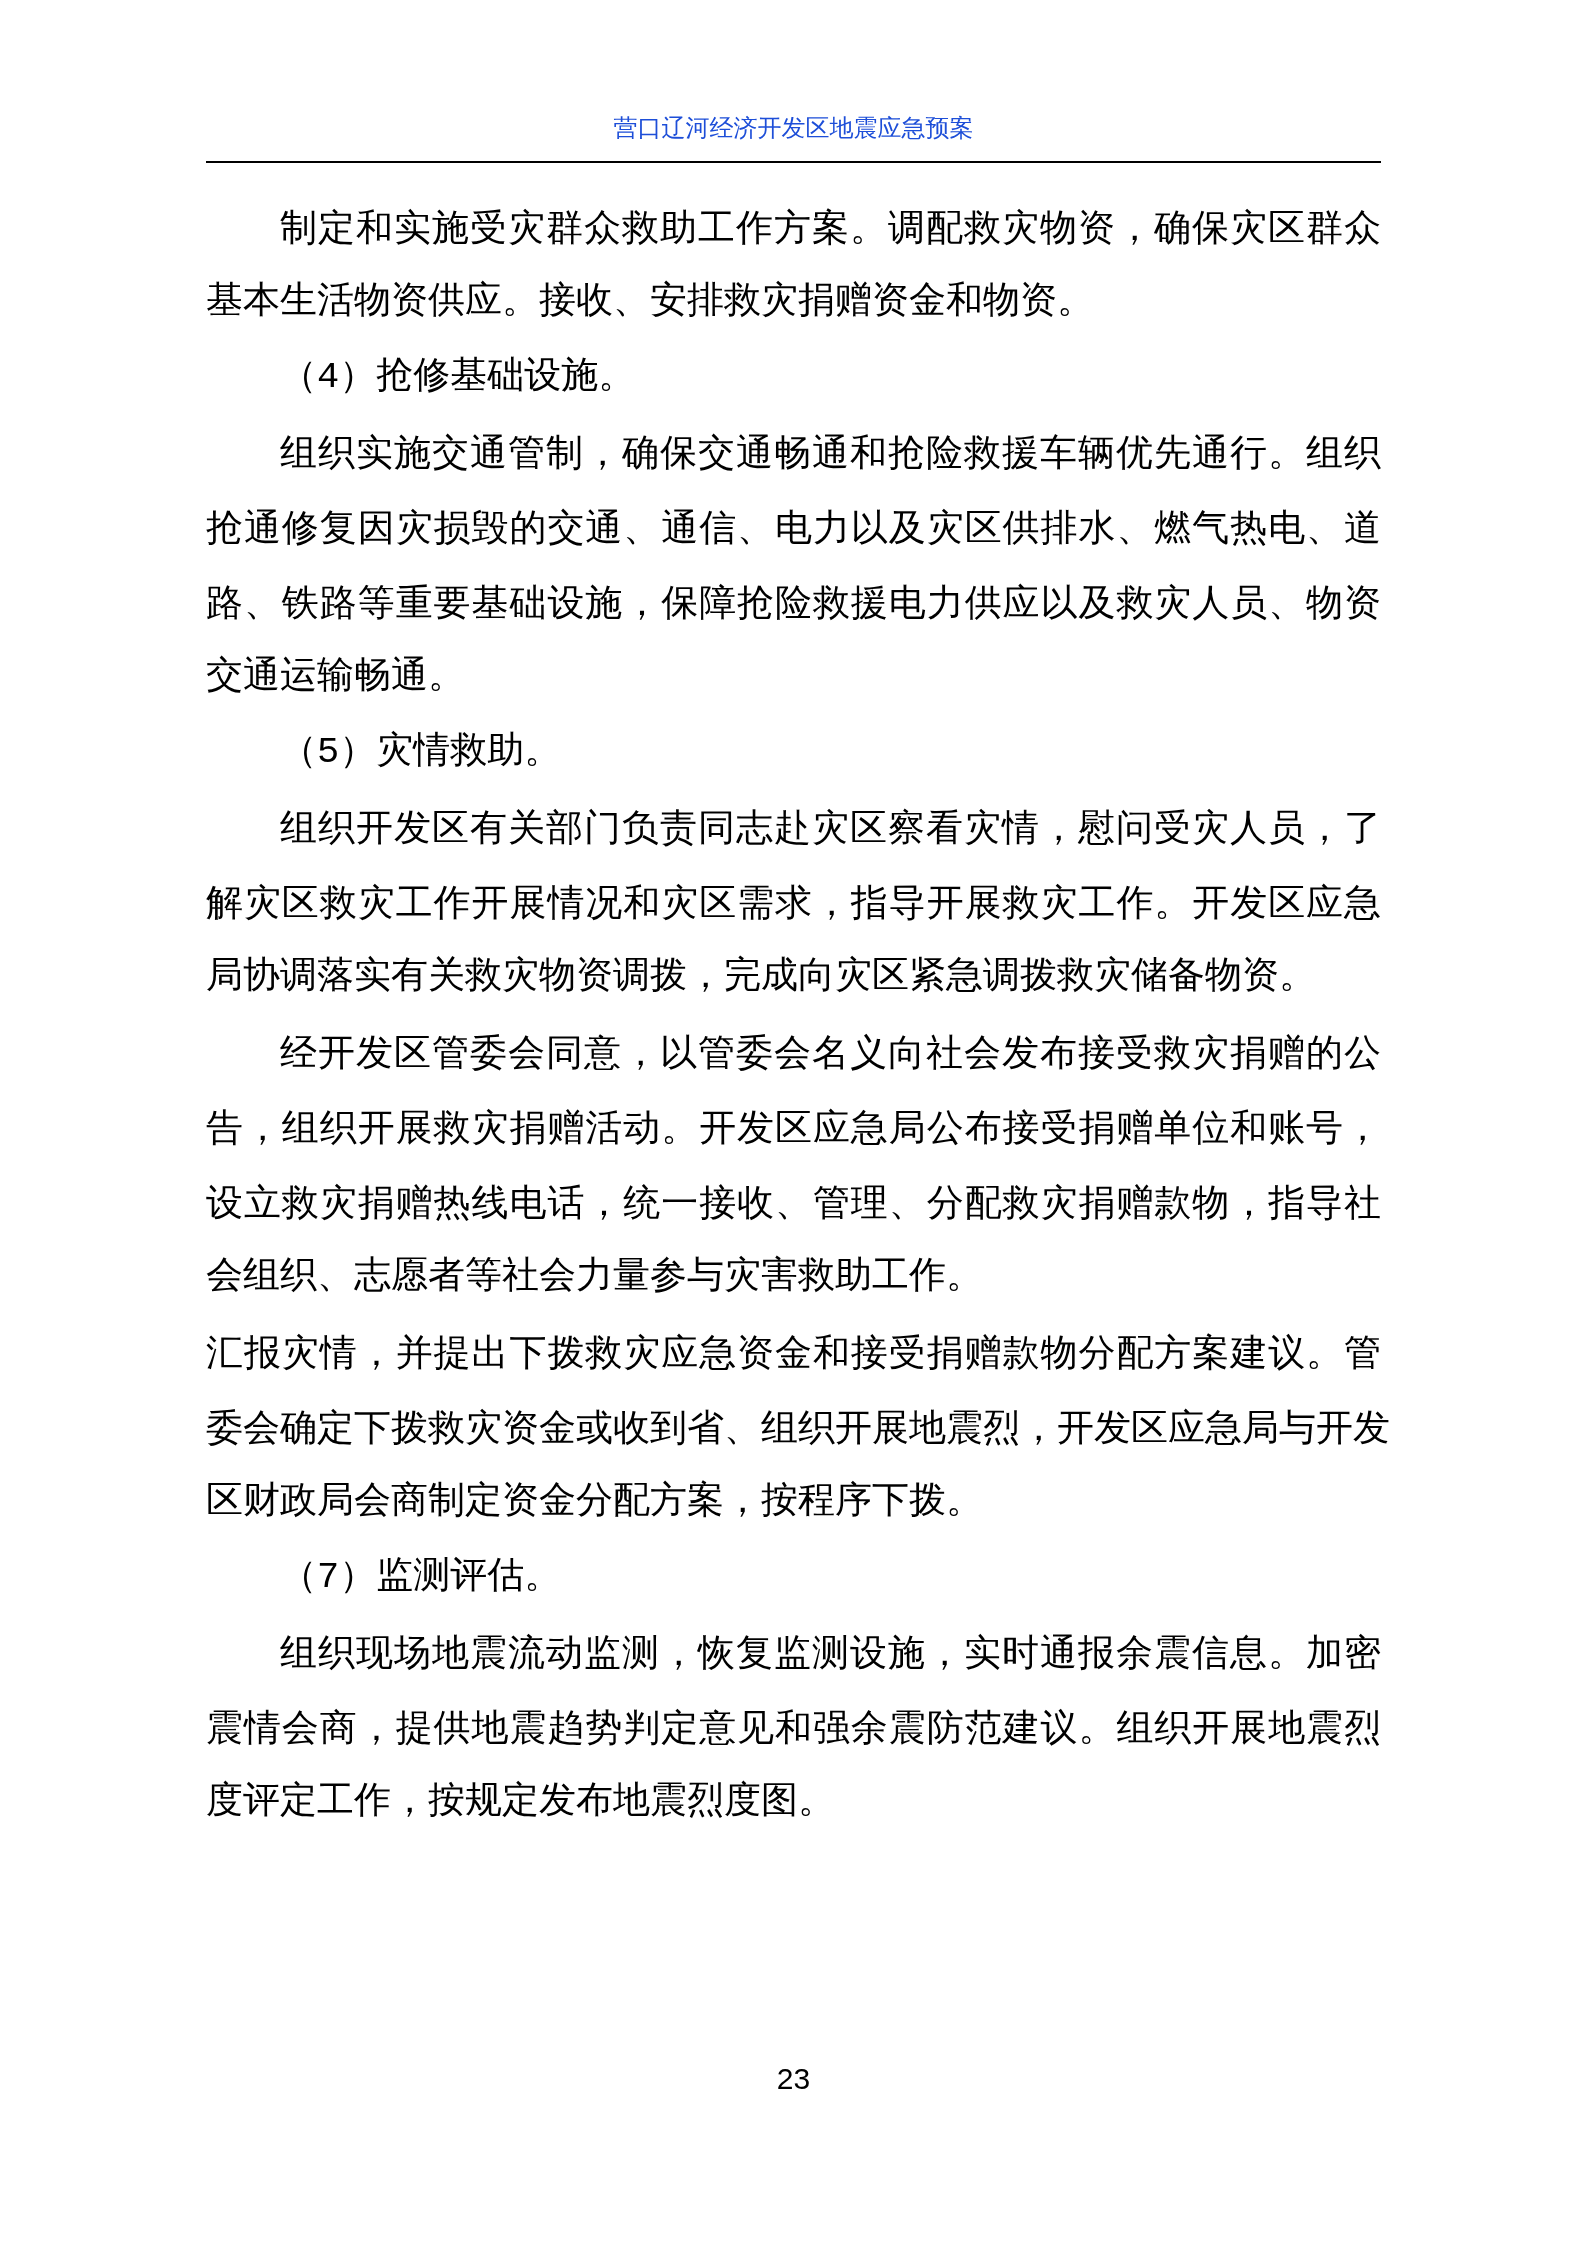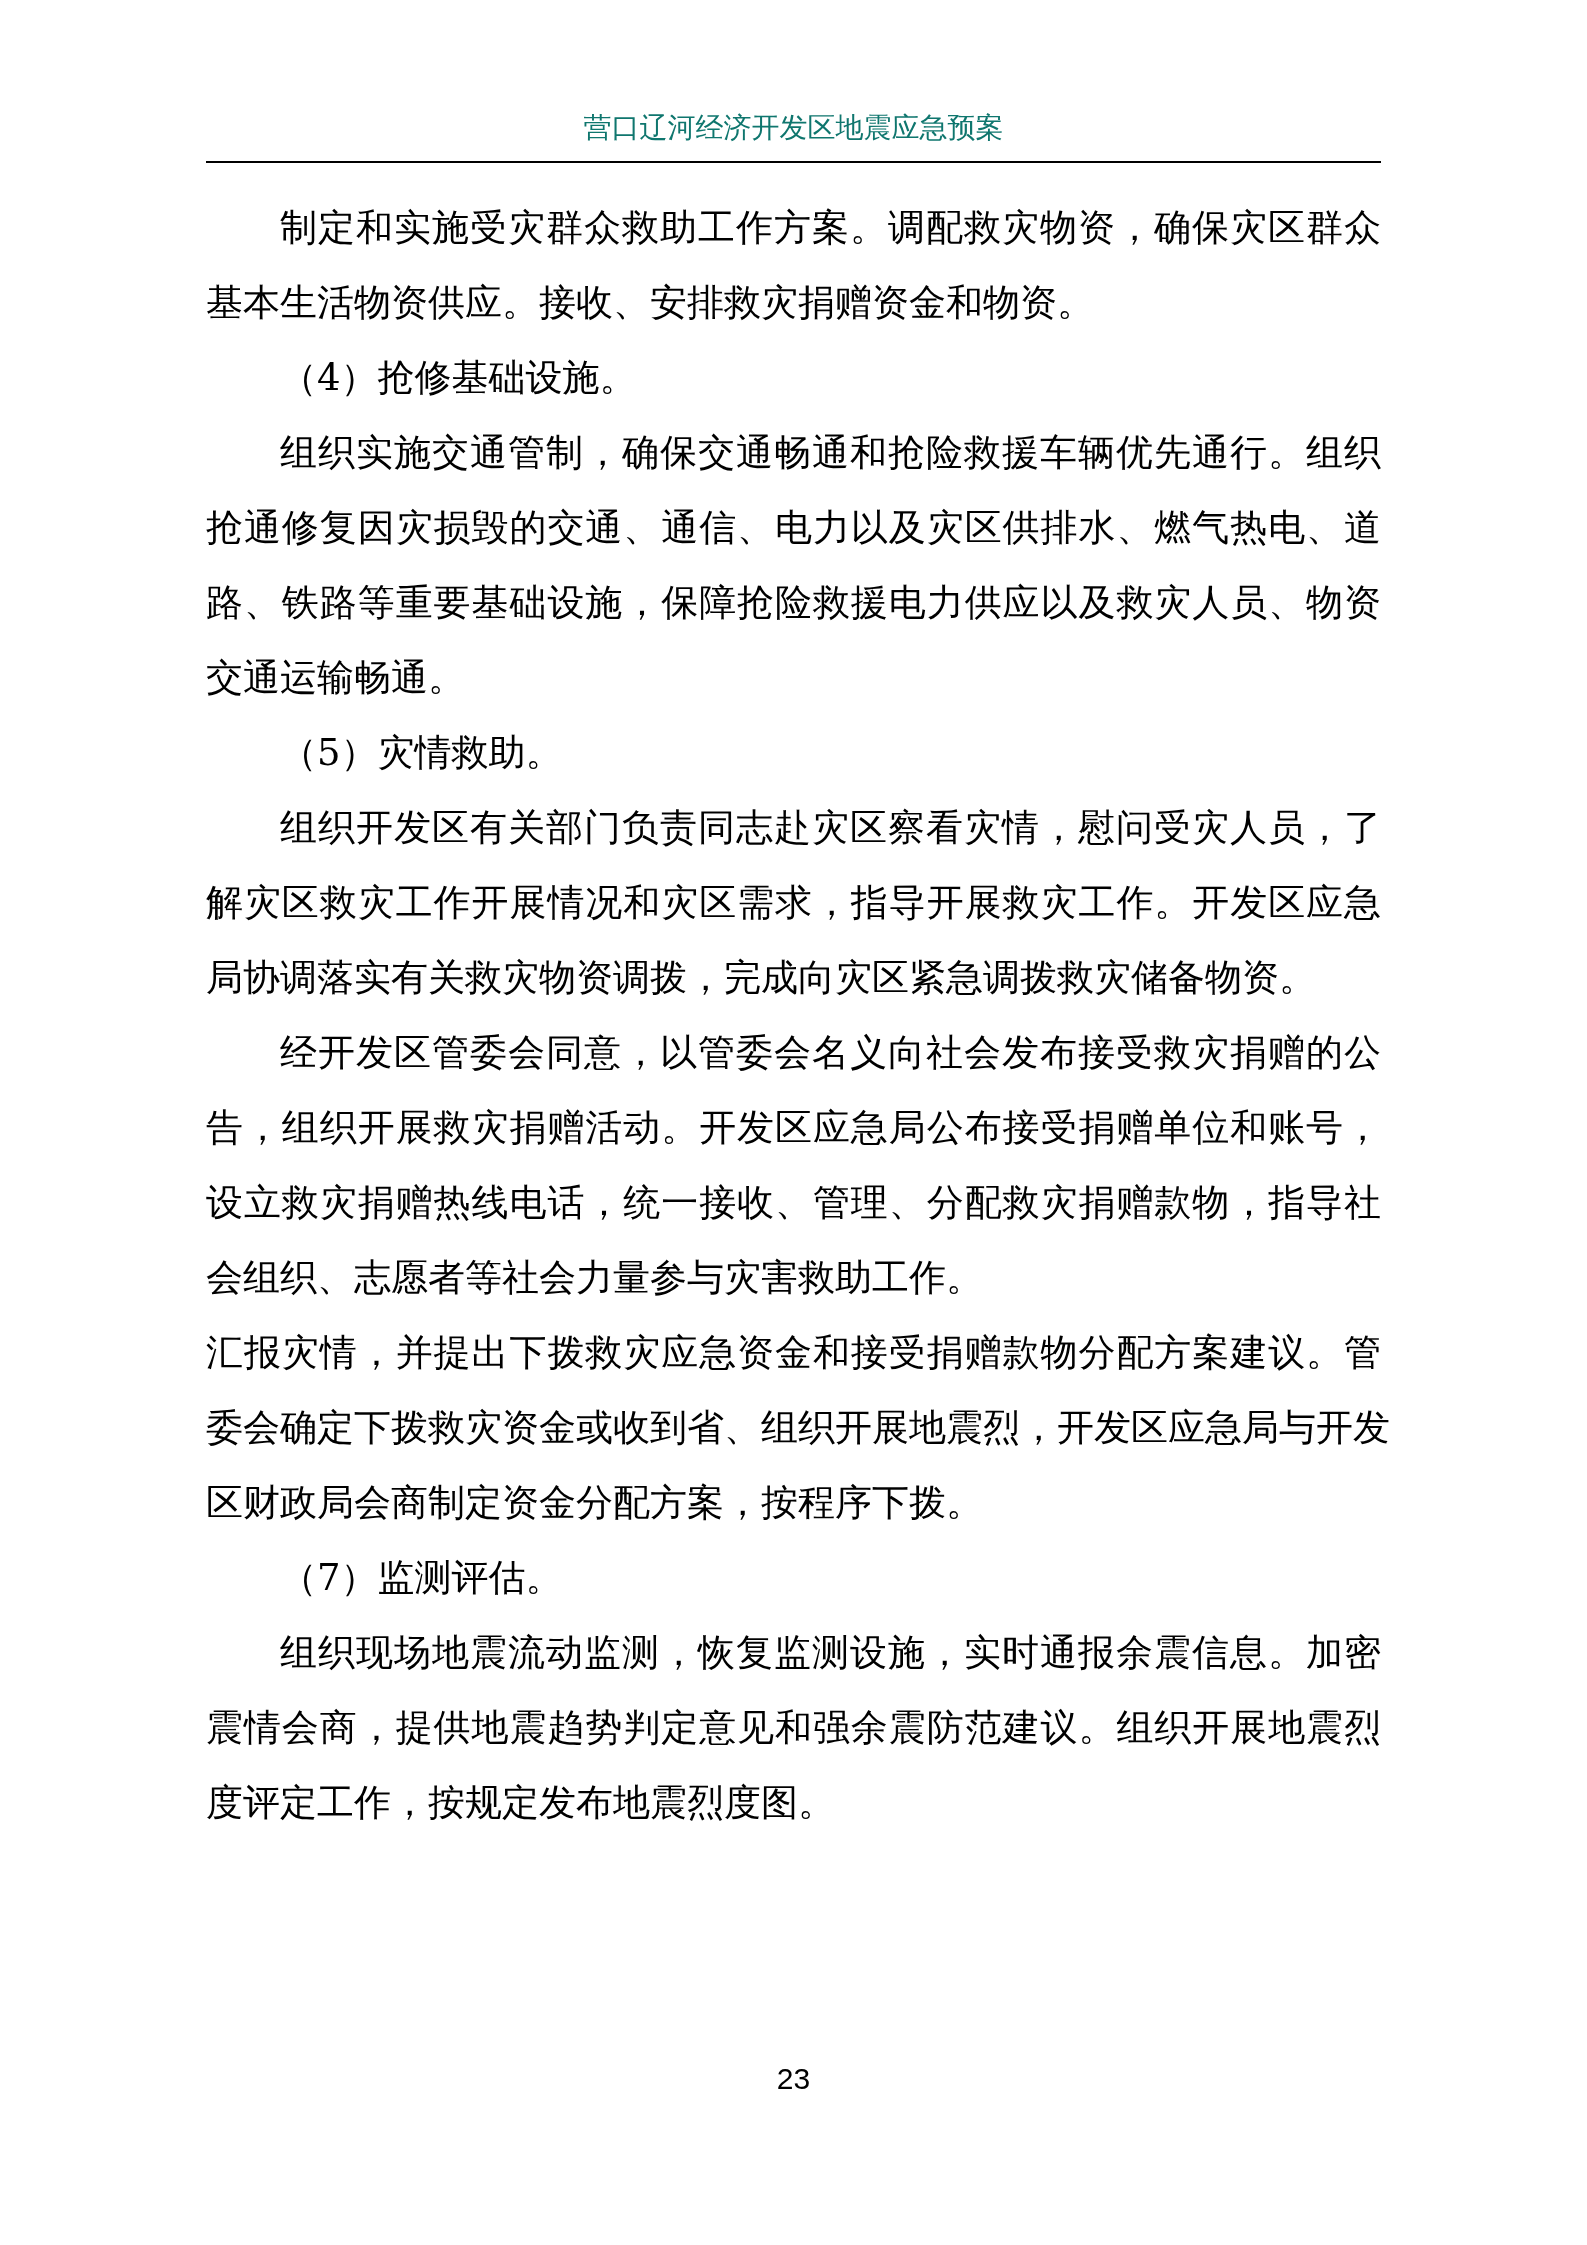--- a/index.html
+++ b/index.html
@@ -16,24 +16,24 @@
     font-family: "DejaVu Serif", "Liberation Serif", serif;
     color: #000000;
   }
   
   .header-title {
     position: absolute;
     top: 112px;
     left: 0;
     width: 100%;
     text-align: center;
-    font-size: 28px;
+    font-size: 24px;
     line-height: 32px;
     letter-spacing: 0px;
-    color: #0f766e;
+    color: #1d4ed8;
   }
   .header-rule {
     position: absolute;
     top: 161px;
     left: 206px;
     width: 1175px;
     height: 2px;
     background: #000000;
   }
   
@@ -51,20 +51,21 @@
     line-height: 75px;
     white-space: nowrap;
     text-align: justify;
     text-align-last: justify;
     
     text-justify: inter-character;
   }
   .line.end {
     text-align: center;
     text-align-last: left;
+    font-family: Liberation Mono, monospace;
   }
   .line.ind {
     text-indent: 2em;
   }
   
   .page-number {
     position: absolute;
     top: 2062px;
     left: 206px;
     width: 1175px;

